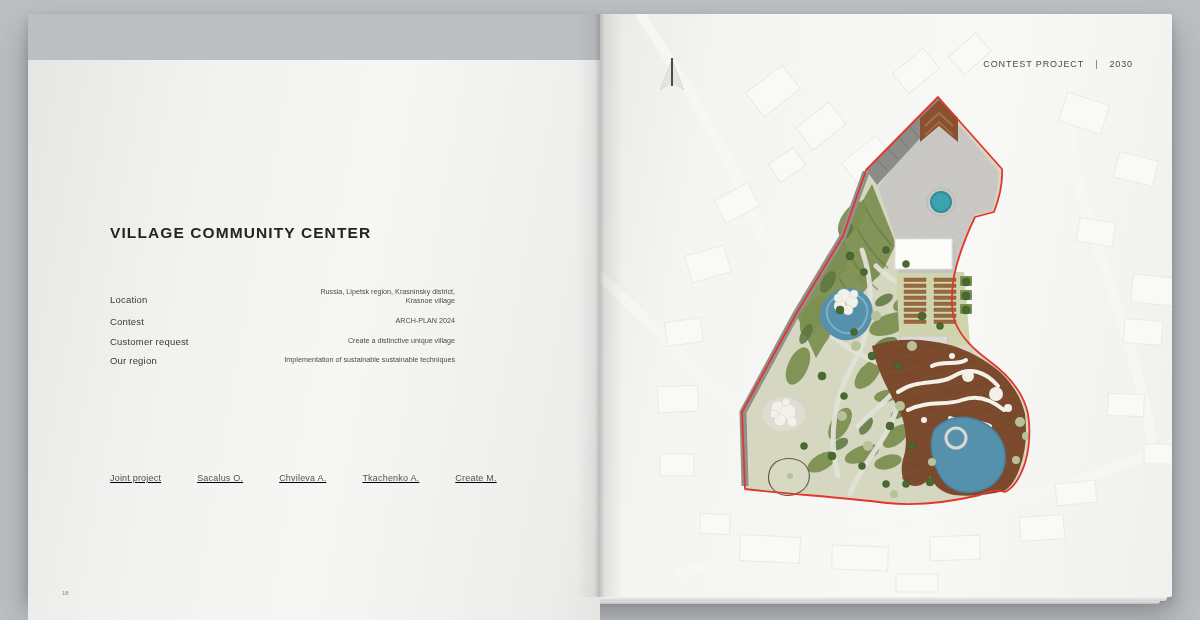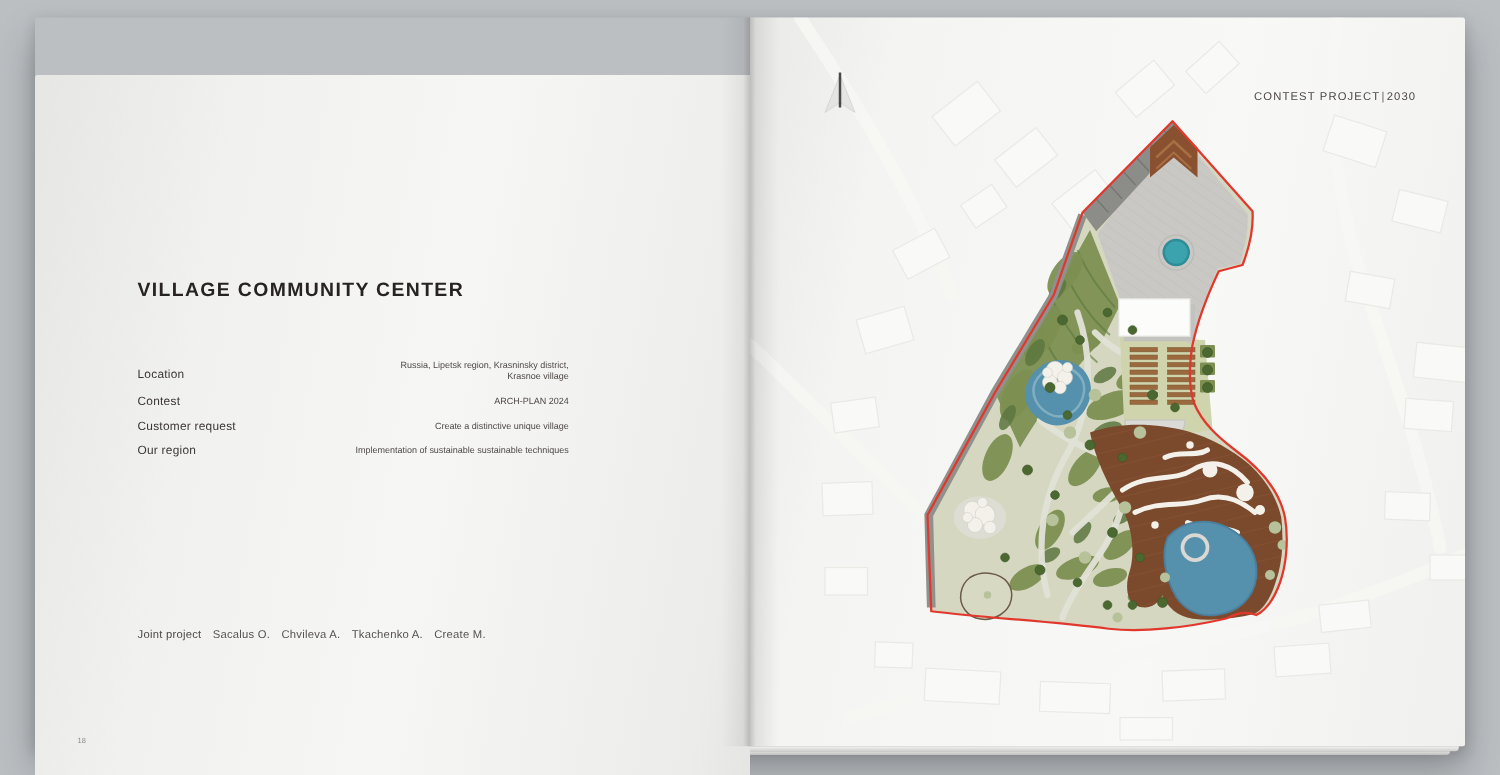--- a/index.html
+++ b/index.html
@@ -41,27 +41,27 @@
   .title{
     position:absolute; left:82px; top:162px;
     font-size:15.5px; font-weight:bold; letter-spacing:1.1px;
     line-height:21px; color:#262320;
   }
   .details{ position:absolute; left:82px; width:345px; }
   .detail-row{ position:absolute; left:0; width:345px; display:flex; justify-content:space-between; }
   .detail-label{ font-size:9.5px; color:#3b3733; letter-spacing:.2px; white-space:nowrap; }
   .detail-value{ font-size:7.2px; line-height:9px; color:#4e4a46; text-align:right; white-space:pre-line; max-width:230px;}
   .row-0{ top:227px;align-items:flex-end; } .row-1{ top:256px; } .row-2{ top:276px; } .row-3{ top:295px; }
-  .team{ position:absolute; left:82px; top:442px; display:flex; gap:9px; }
+  .team{ position:absolute; left:82px; top:413px; display:flex; gap:36px;text-decoration:underline; }
   .team span{ font-size:9px; color:#55514d; letter-spacing:.2px; white-space:nowrap; }
   .team .team-label{ color:#4c4845; }
   .page-num{ position:absolute; left:34px; top:530px; font-size:6px; color:#8c8c8a; }
   
   .rp-header{
-    position:absolute; top:58px; right:39px; display:flex; align-items:center; gap:1px;
+    position:absolute; top:45px; right:39px; display:flex; align-items:center; gap:11px;
     font-size:9px; letter-spacing:.9px; color:#4c4845;
   }
   .rp-header .divider{ color:#6c6865; font-weight:normal; }
   .plan-svg{ position:absolute; left:0; top:0; width:572px; height:583px; }
 </style>
 </head>
 <body>
 
 <div class="spread">
   <div class="page-stack2"></div>

